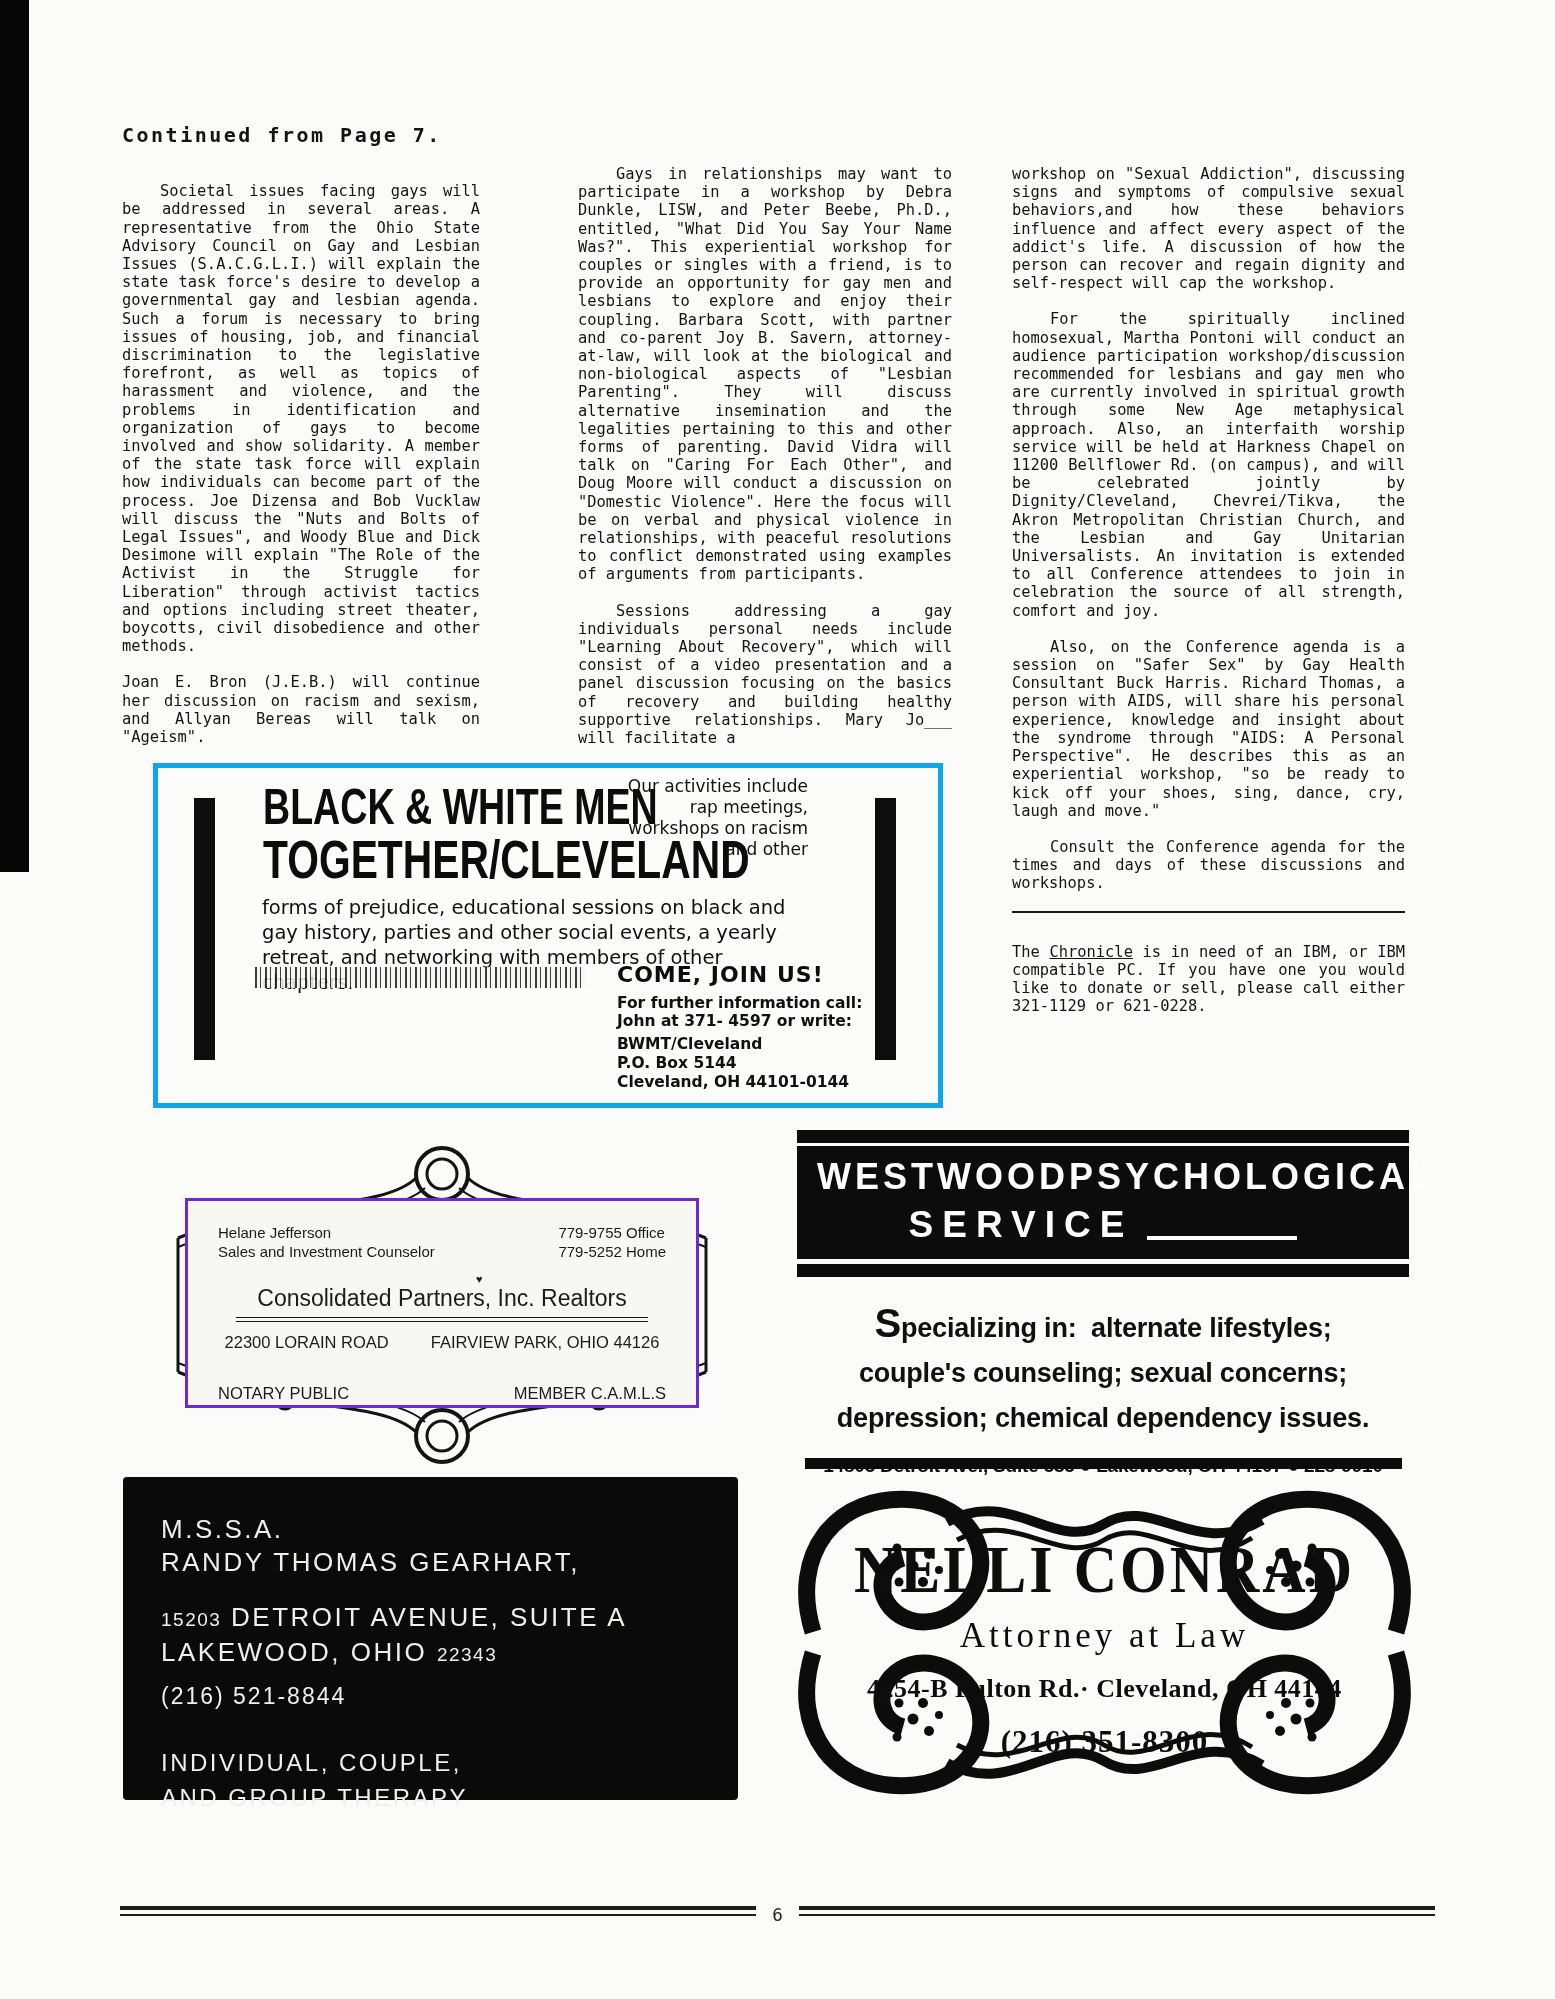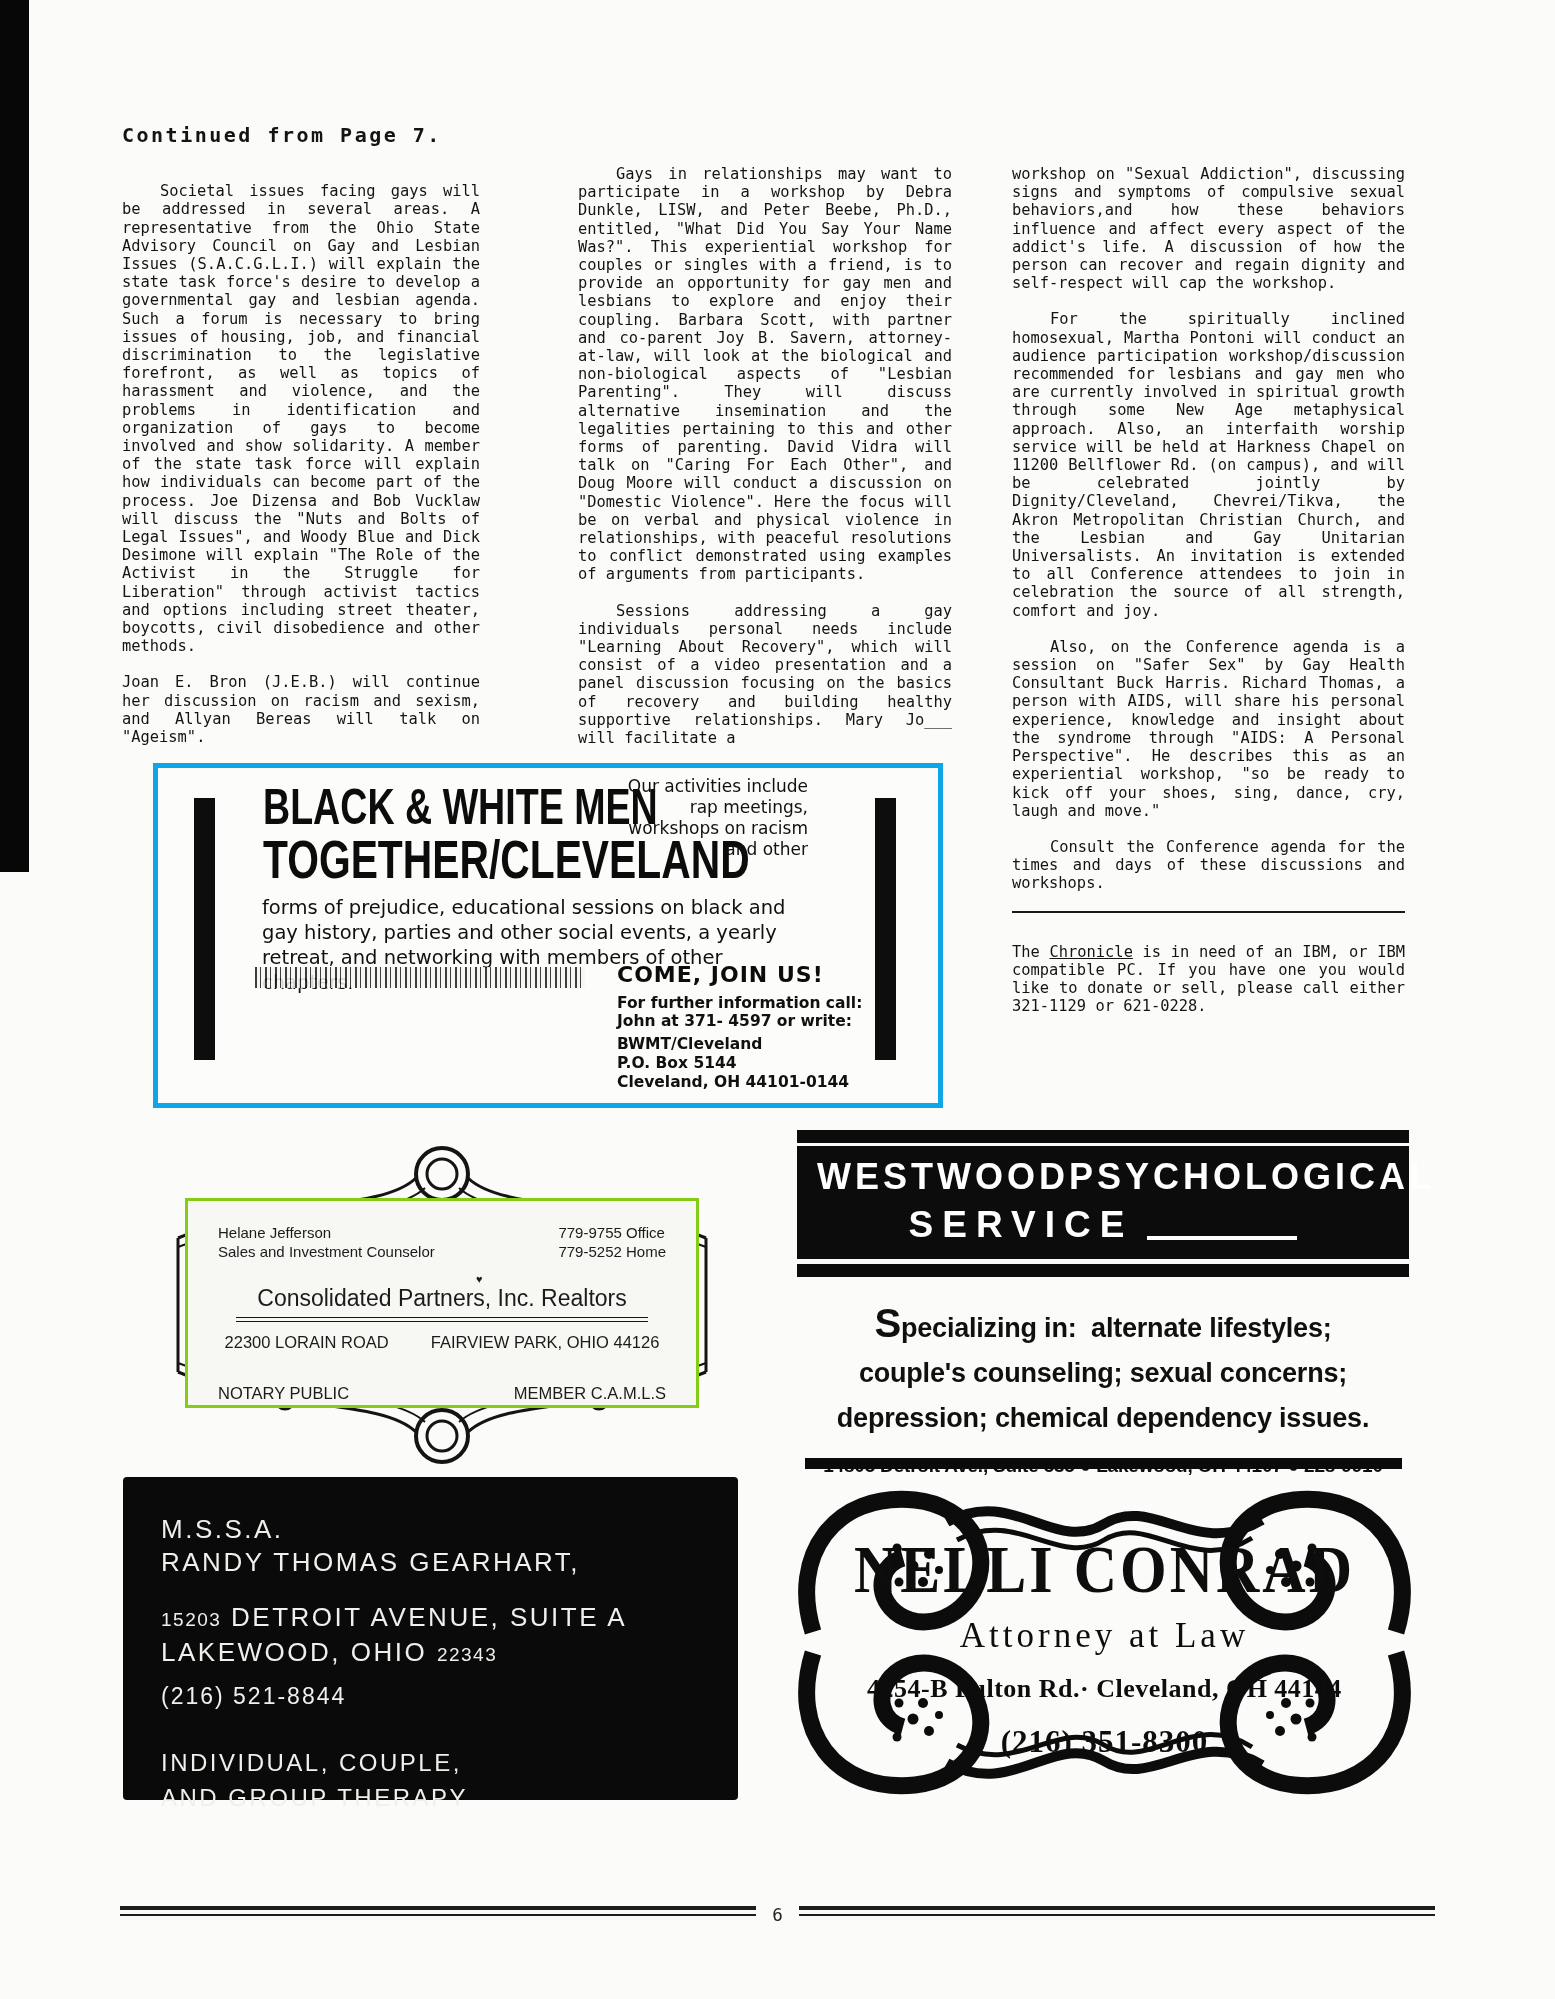--- a/index.html
+++ b/index.html
@@ -45,21 +45,21 @@
     font-weight:bold;font-size:22px;letter-spacing:1px;color:#0c0c0c;}
   .bwmt-join-info{position:absolute;left:459px;top:226px;font-family:"DejaVu Sans",sans-serif;
     font-weight:bold;font-size:15.5px;line-height:18px;color:#101010;}
   .bwmt-addr{position:absolute;left:459px;top:267px;font-family:"DejaVu Sans",sans-serif;
     font-weight:bold;font-size:15.5px;line-height:19px;color:#101010;}
 
   
   .realtor{position:absolute;left:133px;top:1140px;width:618px;height:330px;}
   .realtor svg{position:absolute;left:0;top:0;}
   .realtor-inner{position:absolute;left:52px;right:52px;top:58px;bottom:62px;
-    border:3px solid #84cc16;background:#f7f7f4;padding:22px 30px 26px;box-sizing:border-box;
+    border:3px solid #6d28d9;background:#f7f7f4;padding:22px 30px 26px;box-sizing:border-box;
     font-family:"Liberation Sans",sans-serif;color:#1b1b1b;}
   .realtor-toprow{display:flex;justify-content:space-between;font-size:15px;line-height:19px;}
   .realtor-company{text-align:center;font-size:23px;margin-top:24px;position:relative;}
   .heart{position:absolute;left:258px;top:-12px;font-size:11px;}
   .double-rule{width:92%;margin:5px auto 11px;border-top:1.5px solid #151515;border-bottom:1.5px solid #151515;height:3px;}
   .realtor-addr{display:flex;justify-content:center;gap:42px;font-size:16.5px;}
   .realtor-botrow{display:flex;justify-content:space-between;font-size:16.5px;margin-top:32px;gap:20px;}
 
   
   .westwood{position:absolute;left:797px;top:1130px;width:612px;font-family:"Liberation Sans",sans-serif;}

